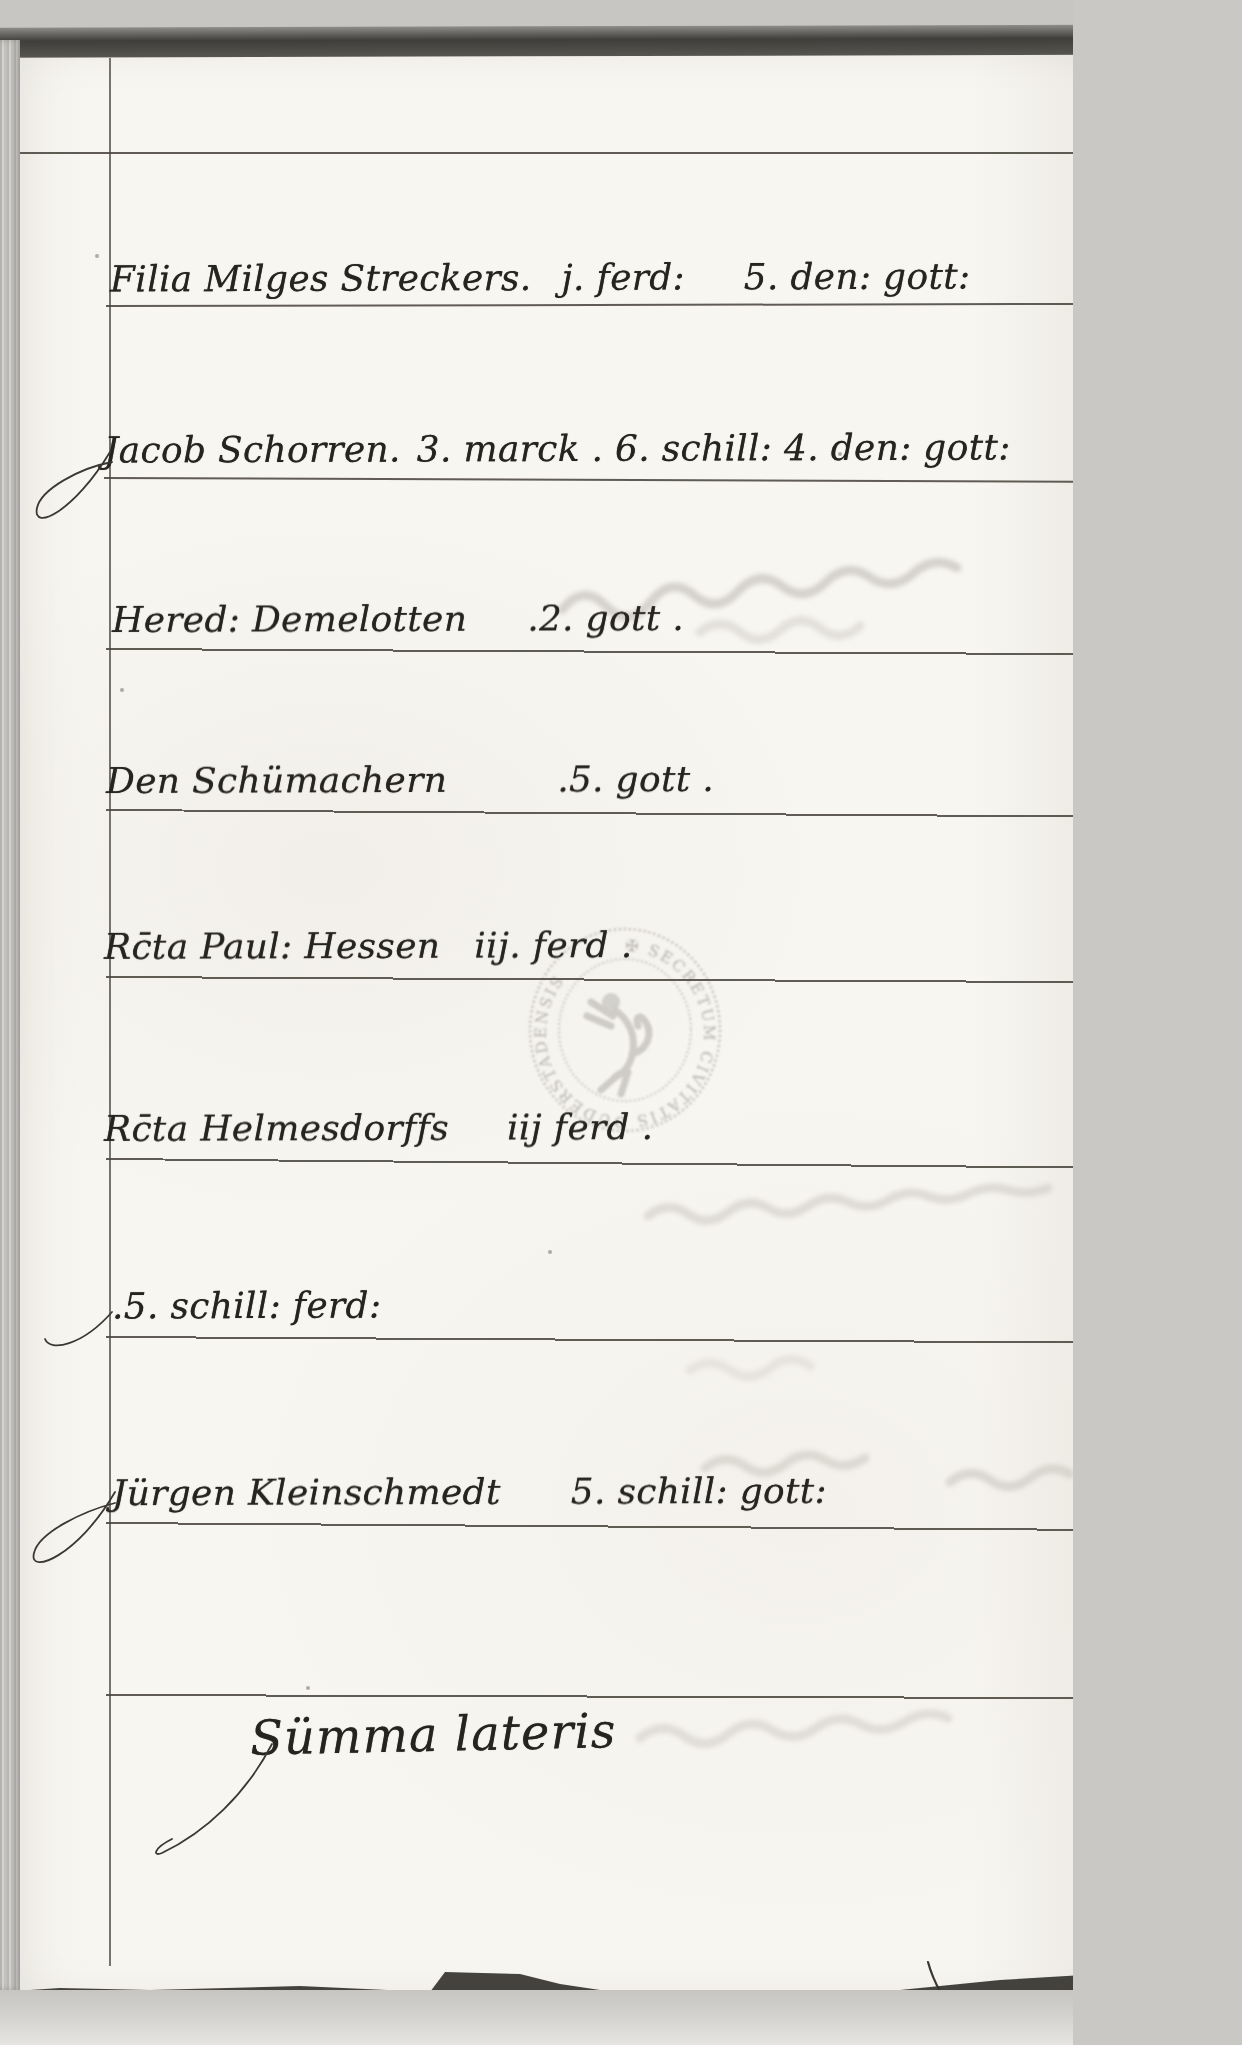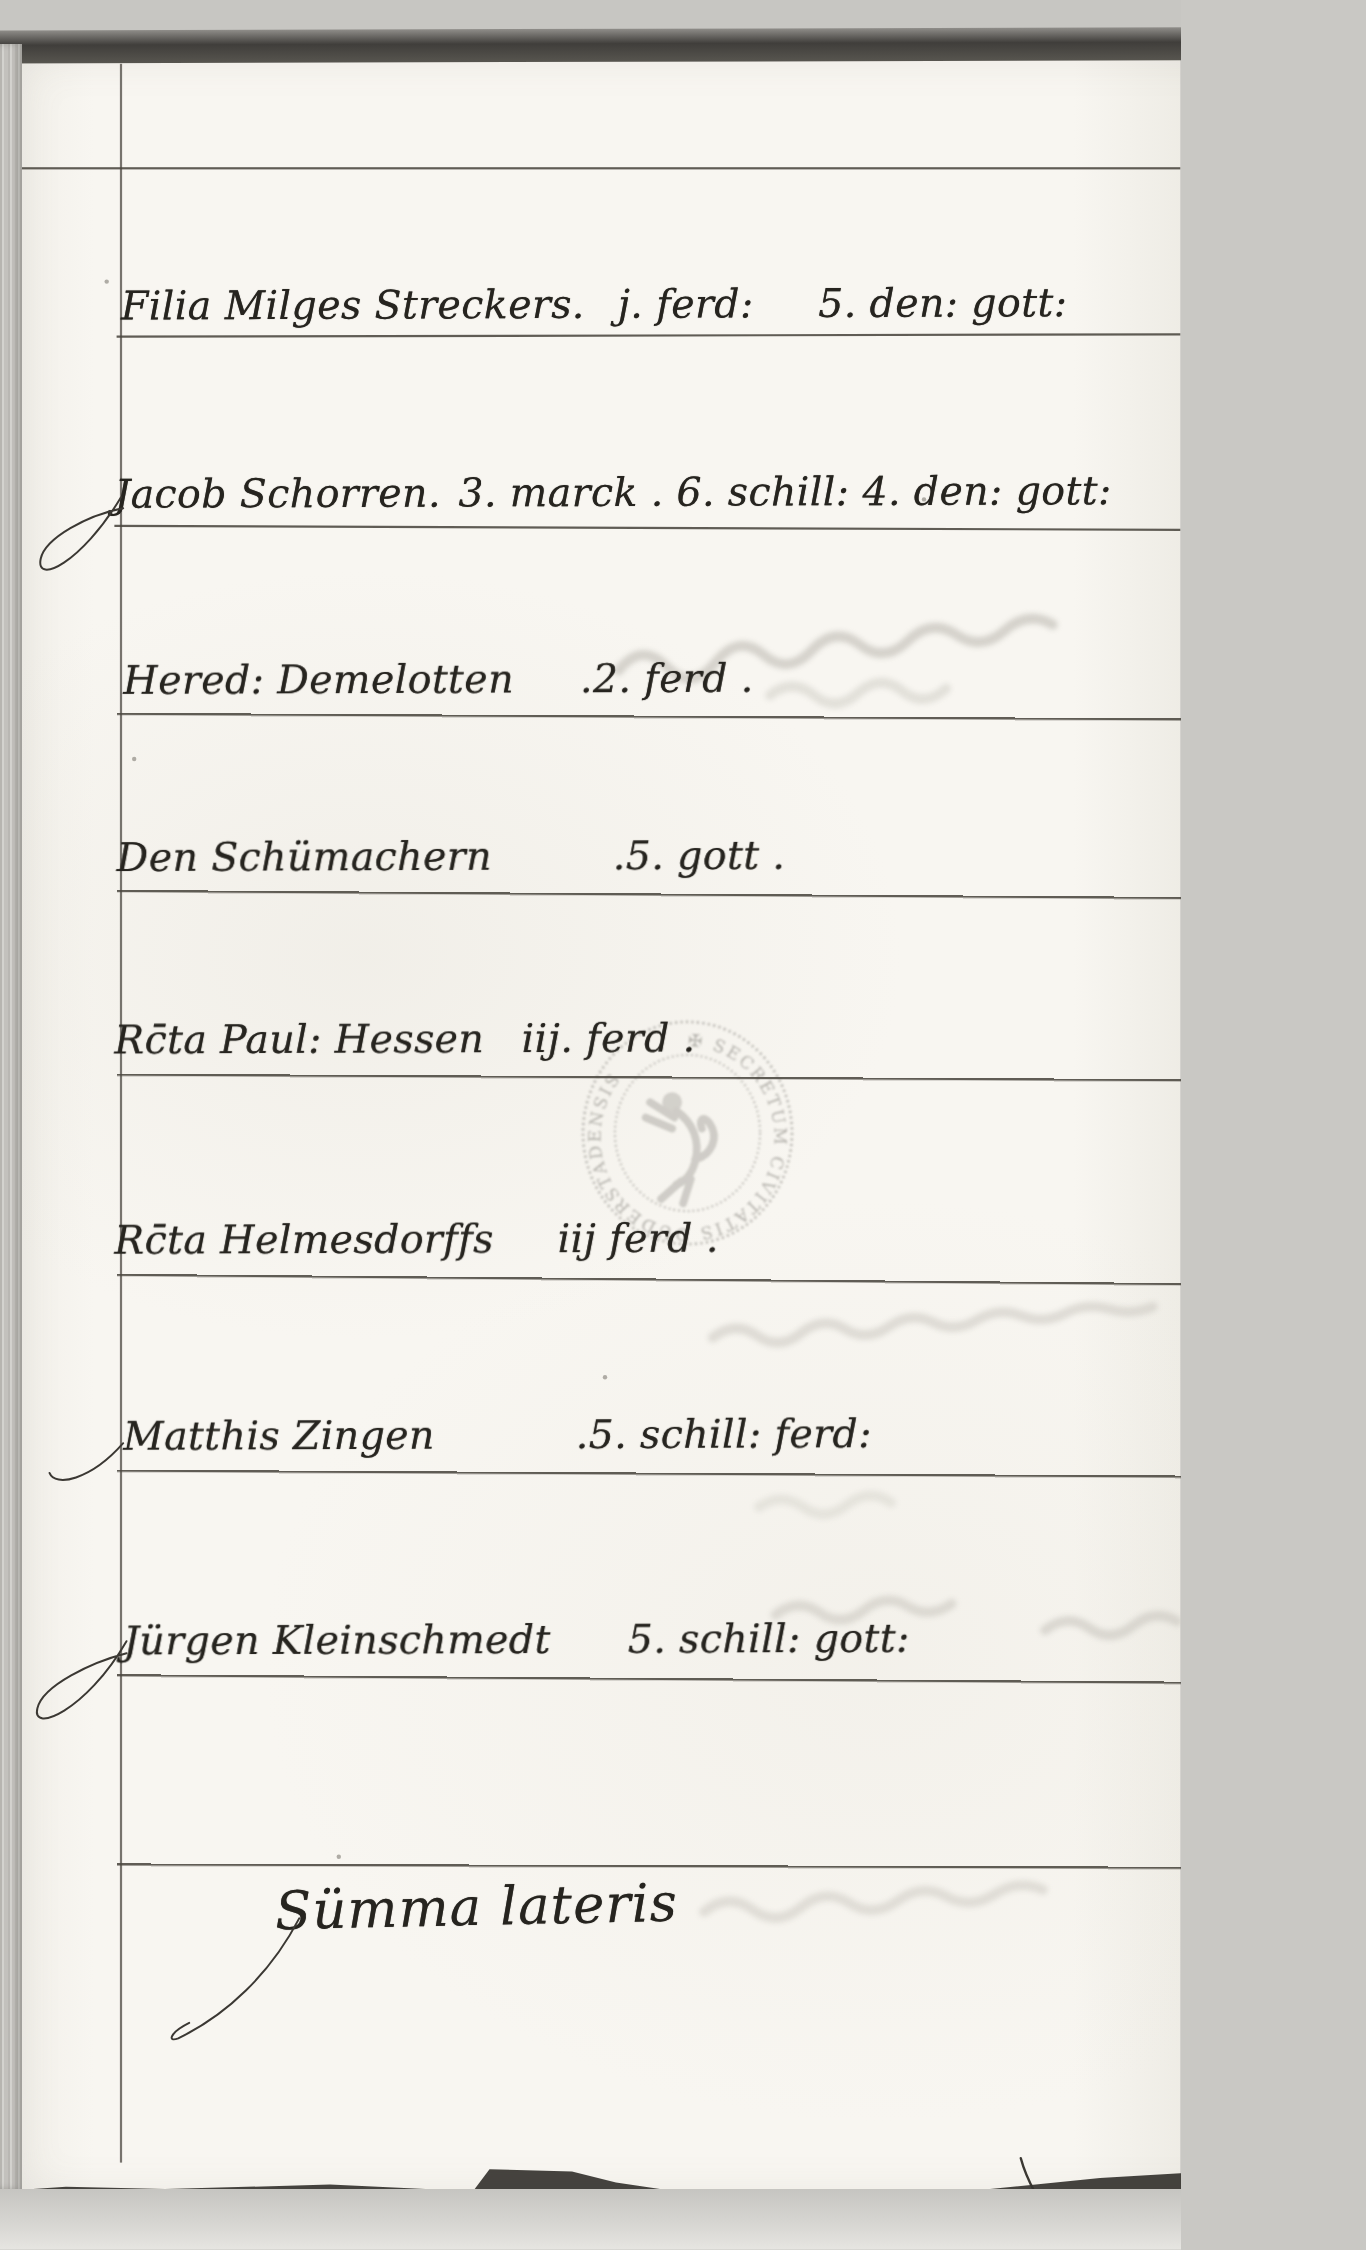--- a/index.html
+++ b/index.html
@@ -145,36 +145,35 @@
   <div class="entry e1">
     <span>Filia Milges Streckers.</span>
     <span>j. ferd:     5. den: gott:</span>
   </div>
   <div class="entry e2">
     <span>Jacob Schorren.</span>
     <span>3. marck . 6. schill: 4. den: gott:</span>
   </div>
   <div class="entry e3">
     <span>Hered: Demelotten</span>
-    <span>.2. ferd .</span>
+    <span>.2. gott .</span>
   </div>
   <div class="entry e4">
     <span>Den Schümachern</span>
     <span>.5. gott .</span>
   </div>
   <div class="entry e5">
     <span>Rc̄ta Paul: Hessen</span>
     <span>iij. ferd .</span>
   </div>
   <div class="entry e6">
     <span>Rc̄ta Helmesdorffs</span>
     <span>iij ferd .</span>
   </div>
   <div class="entry e7">
-    <span>Matthis Zingen</span>
     <span>.5. schill: ferd:</span>
   </div>
   <div class="entry e8">
     <span>Jürgen Kleinschmedt</span>
     <span>5. schill: gott:</span>
   </div>
 
   <div id="summa">Sümma lateris</div>
 
   <svg class="overlay" width="1242" height="2045">

